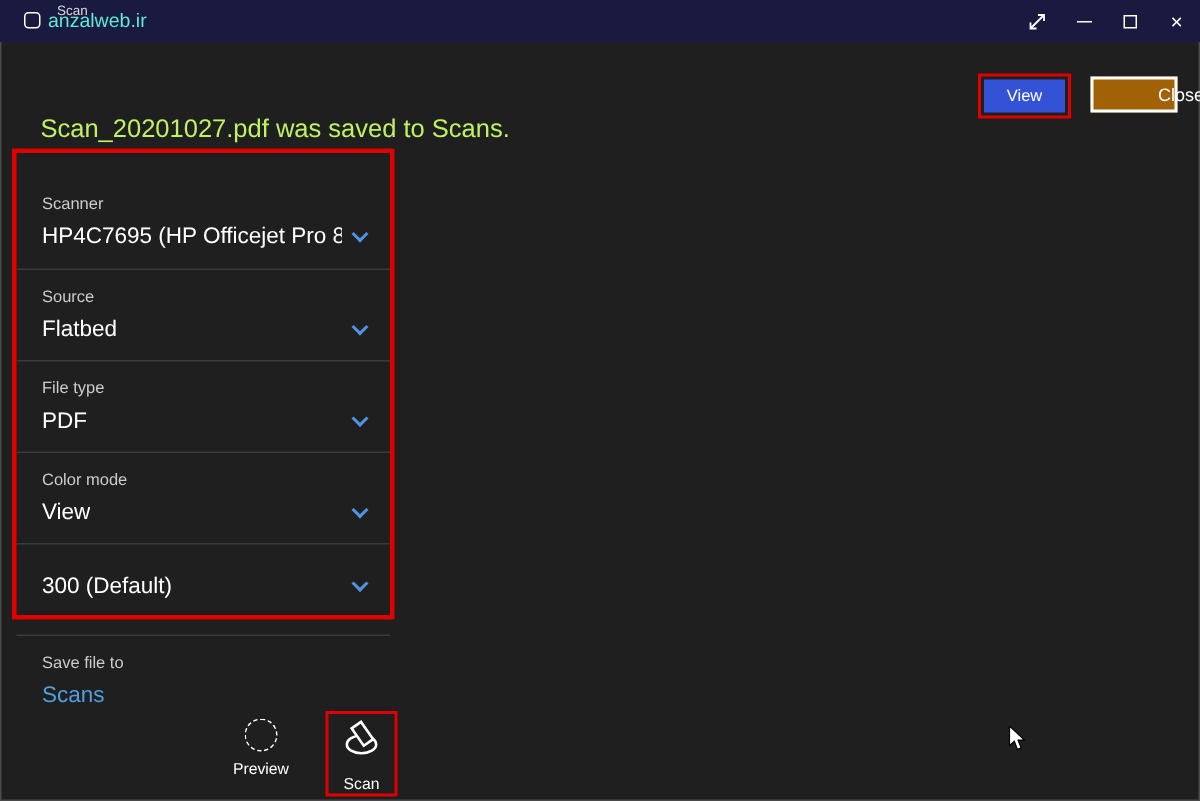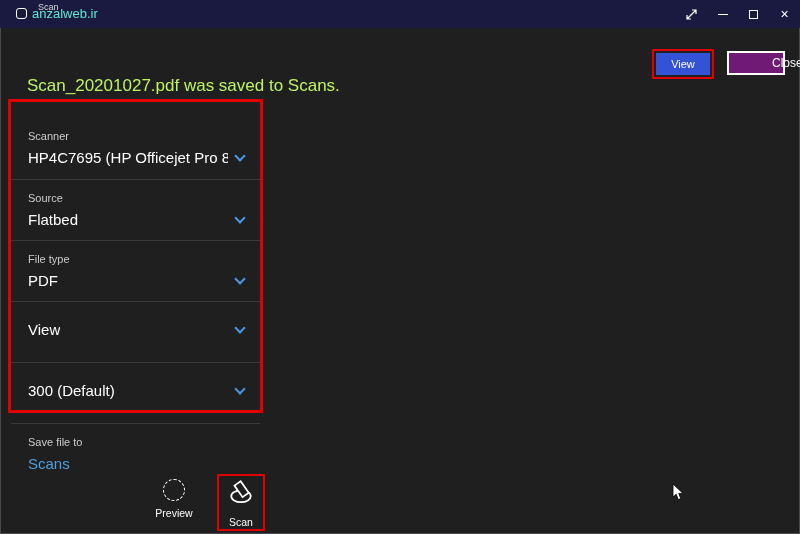--- a/index.html
+++ b/index.html
@@ -45,21 +45,21 @@
   .view-wrap {
     position:absolute; left:652px; top:49px;
     border:2px solid #e00000; padding:2px;
   }
   .btn-view {
     width:54px; height:22px; background:#3452d5; color:#fff;
     border:none; font-size:11px; font-family:"Liberation Sans", sans-serif;
   }
   .btn-close {
     position:absolute; left:727px; top:51px;
-    width:58px; height:24px; background:#701a75; color:#fff;
+    width:58px; height:24px; background:#a16207; color:#fff;
     border:2px solid #ffffff; font-size:12px; font-family:"Liberation Sans", sans-serif;padding-left:43px;
   }
 
   
   .options-panel {
     position:absolute; left:8px; top:99px; width:255px; height:314px;
     border:3px solid #e00000;
   }
   .opt-group {
     position:absolute; left:0; width:100%; height:61px;
@@ -156,20 +156,21 @@
 
   <div class="opt-group sep" style="top:77px;">
     <span class="opt-label">Source</span>
     <div class="opt-valuerow">
       <span class="opt-value">Flatbed</span>
       <span class="chevron"></span>
     </div>
   </div>
 
   <div class="opt-group sep" style="top:199px;">
+    <span class="opt-label">Color mode</span>
     <div class="opt-valuerow">
       <span class="opt-value">View</span>
       <span class="chevron"></span>
     </div>
   </div>
 
   <div class="opt-group sep" style="top:260px;">
     <div class="opt-valuerow">
       <span class="opt-value">300 (Default)</span>
       <span class="chevron"></span>

